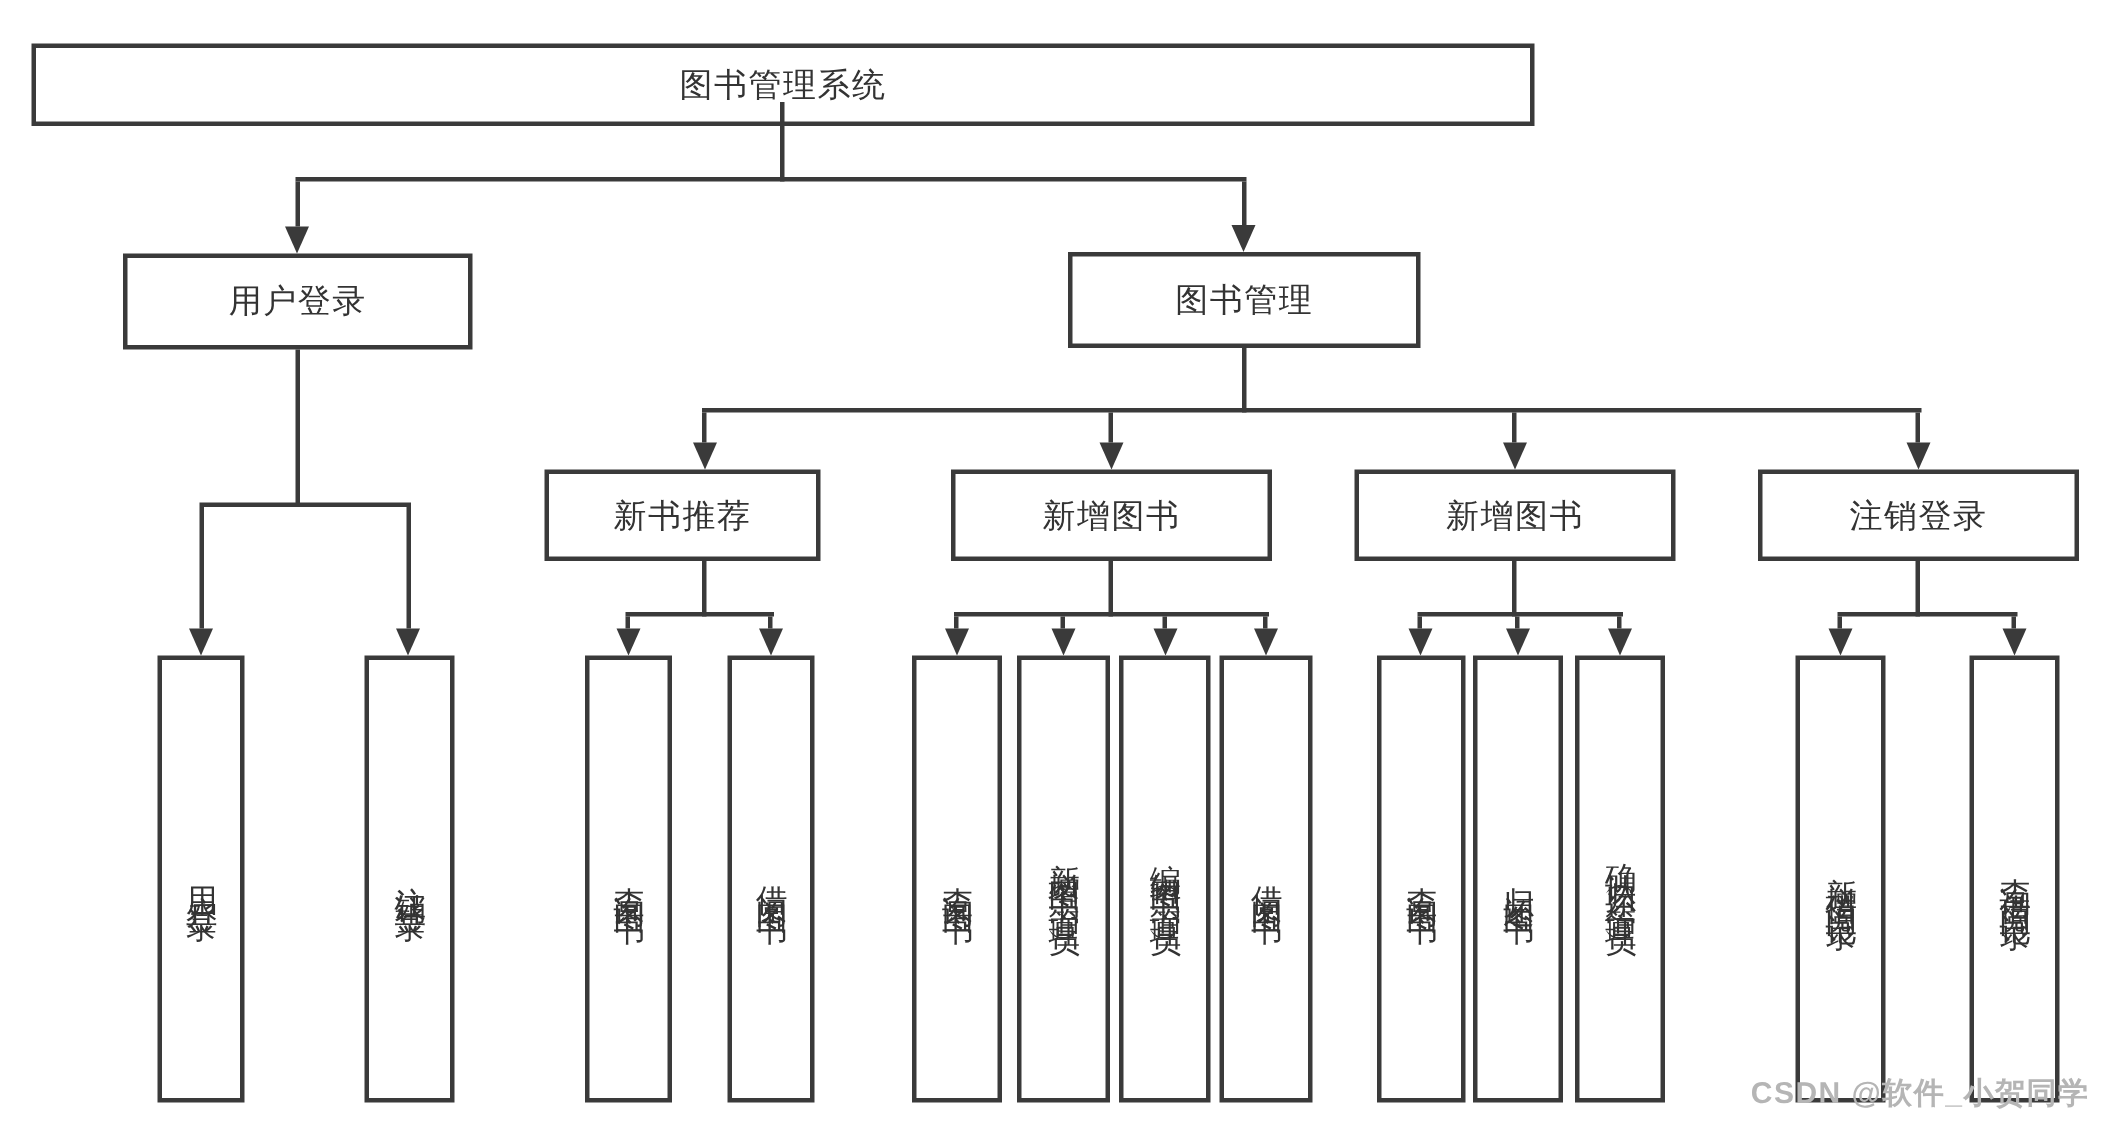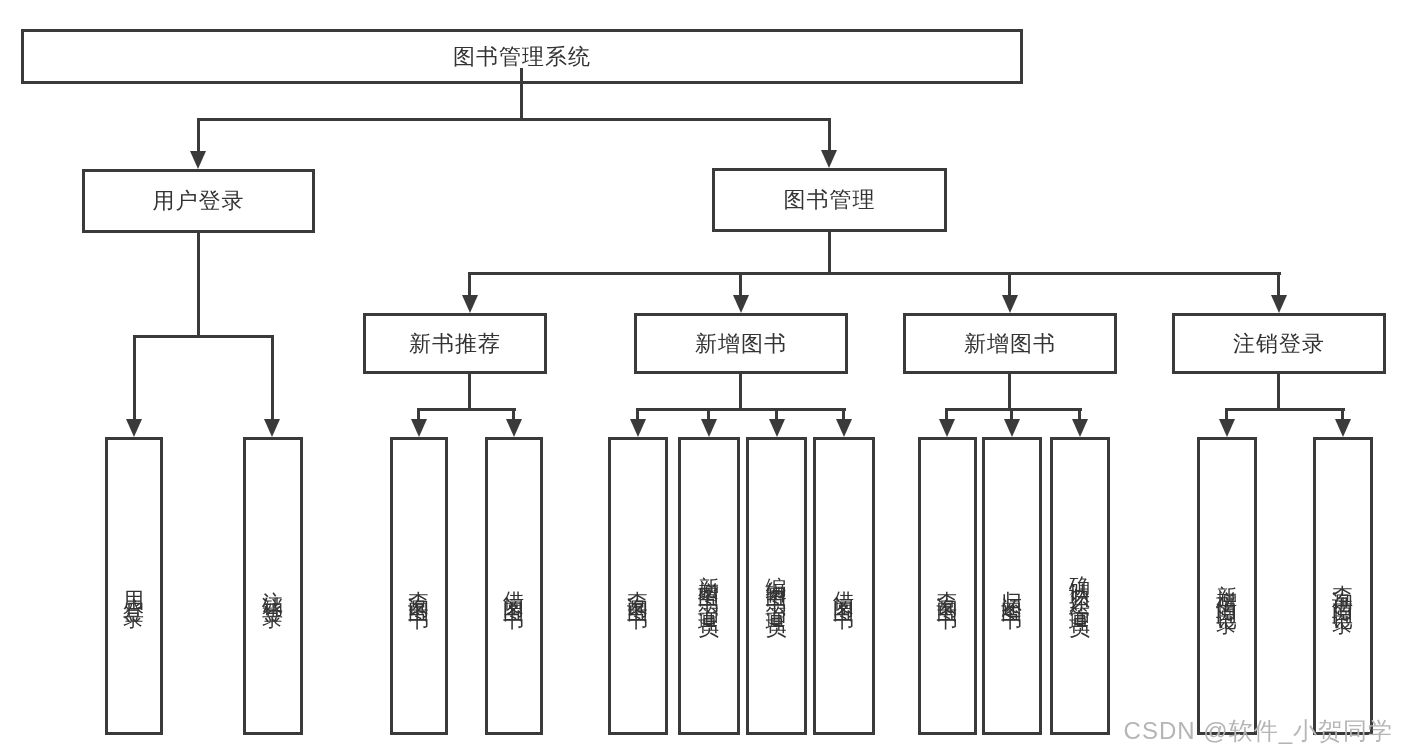--- a/index.html
+++ b/index.html
@@ -46,24 +46,25 @@
     position: absolute;
     width: 0; height: 0;
     border-left: 8px solid transparent;
     border-right: 8px solid transparent;
     border-top: 18px solid var(--line);
   }
   .watermark {
     position: absolute;
     right: 12px;
     top: 715px;
-    font-size: 24px;
+    font-size: 20px;
     color: var(--watermark);
     letter-spacing: 1px;
     white-space: nowrap;
+    font-weight: bold;
   }
 </style>
 </head>
 <body>
 
 <div class="box h" style="left:21px; top:29px; width:1002px; height:55px;">
   <span>图书管理系统</span>
 </div>
 
 <div class="box h" style="left:82px; top:169px; width:233px; height:64px;">

